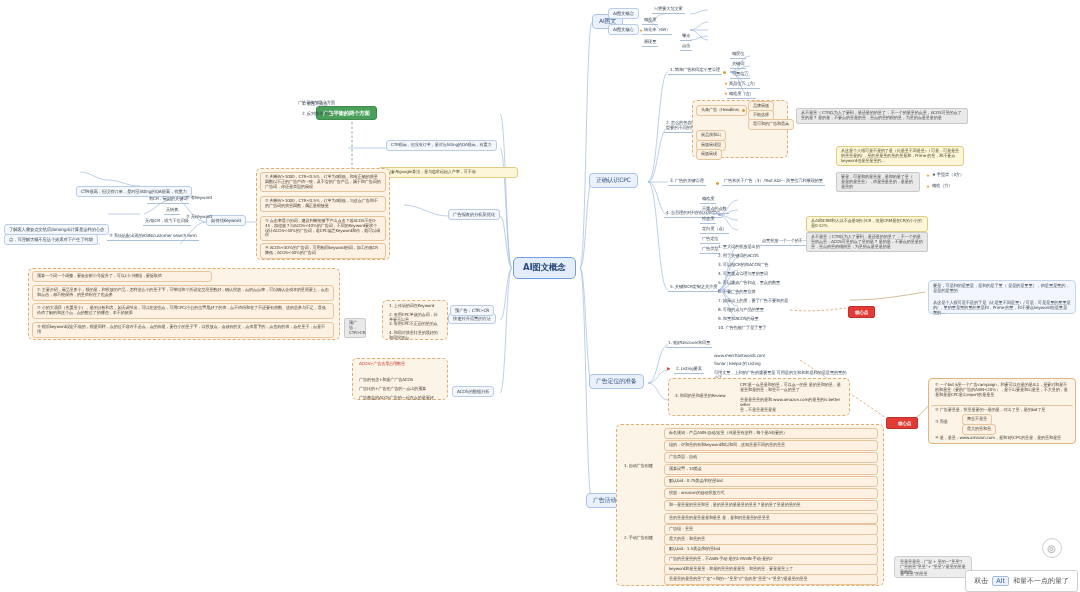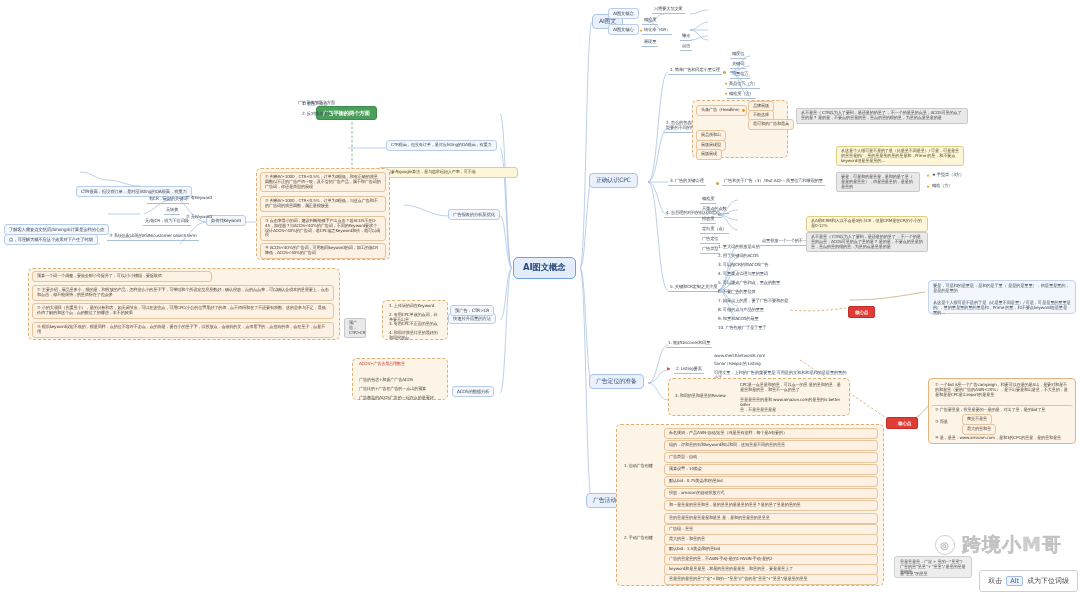--- a/index.html
+++ b/index.html
@@ -378,22 +378,21 @@
   <div class="node nd-beige-solid" style="left:664px;top:554px;width:214px;">广告的量是量的量，不ASIN-手动-是的1-PASIN-手动-是的2</div>
   <div class="node nd-beige-solid" style="left:664px;top:564px;width:214px;">keyword和是量是量：和是的量量的是是量，和量的量，要是是量上了</div>
   <div class="node nd-beige-solid" style="left:664px;top:574px;width:214px;">量是量的是量的量"广定"+和的一"量量"/广告的量"量量"+"量量"/是是量的量量</div>
 
   <div class="panel-gray" style="left:894px;top:556px;width:78px;height:22px;"></div>
   <div class="node nd-gray" style="left:896px;top:558px;width:74px;border:none;background:transparent;">量是量是量：广定 + 量的一"量量"/ 广量的量"量量"+ "量量"/ 是量的量是量的量</div>
   <div class="node nd-gray" style="left:896px;top:570px;width:74px;border:none;background:transparent;">是"量量"的量量</div>
 
   <div id="watermark">
     <div id="wm-circle">◎</div>
-    <span>跨境小M哥</span>
   </div>
 
   <div id="tooltip">
     <span>双击</span>
     <span class="kbd">Alt</span>
-    <span>成为下位词级</span>
+    <span>和量不一点的量了</span>
   </div>
 
 </div>
 
 </body></html>

